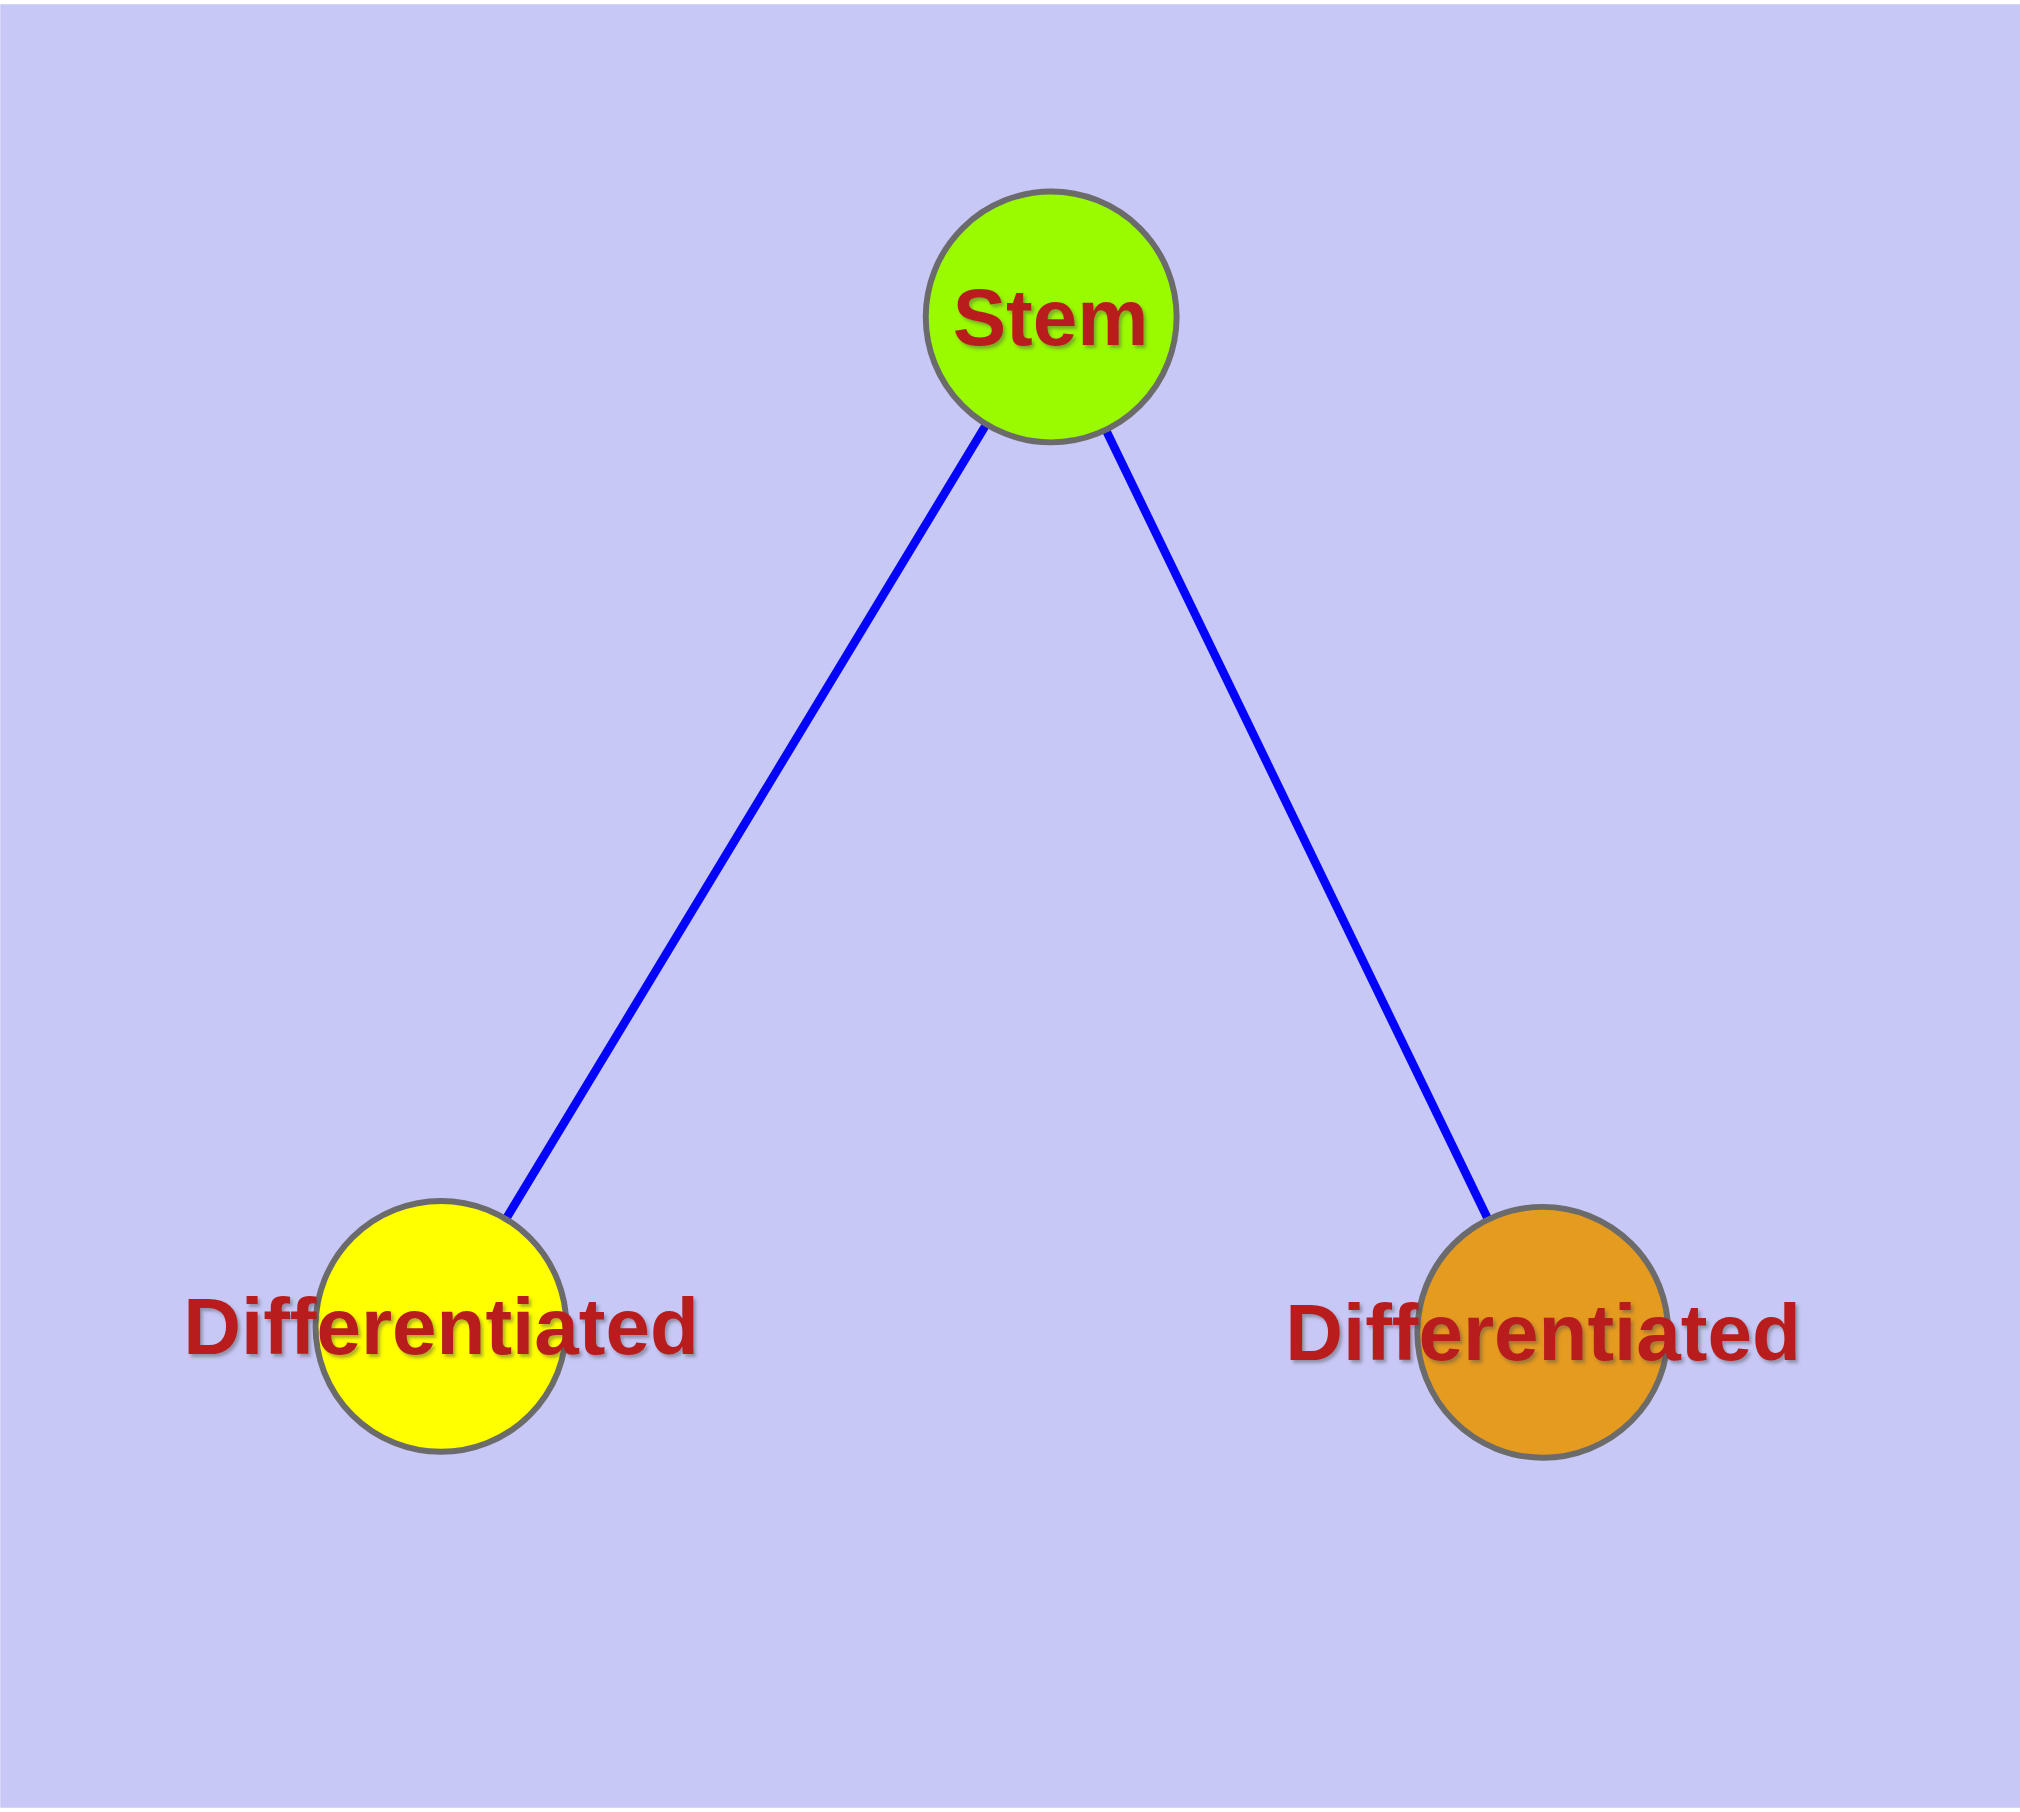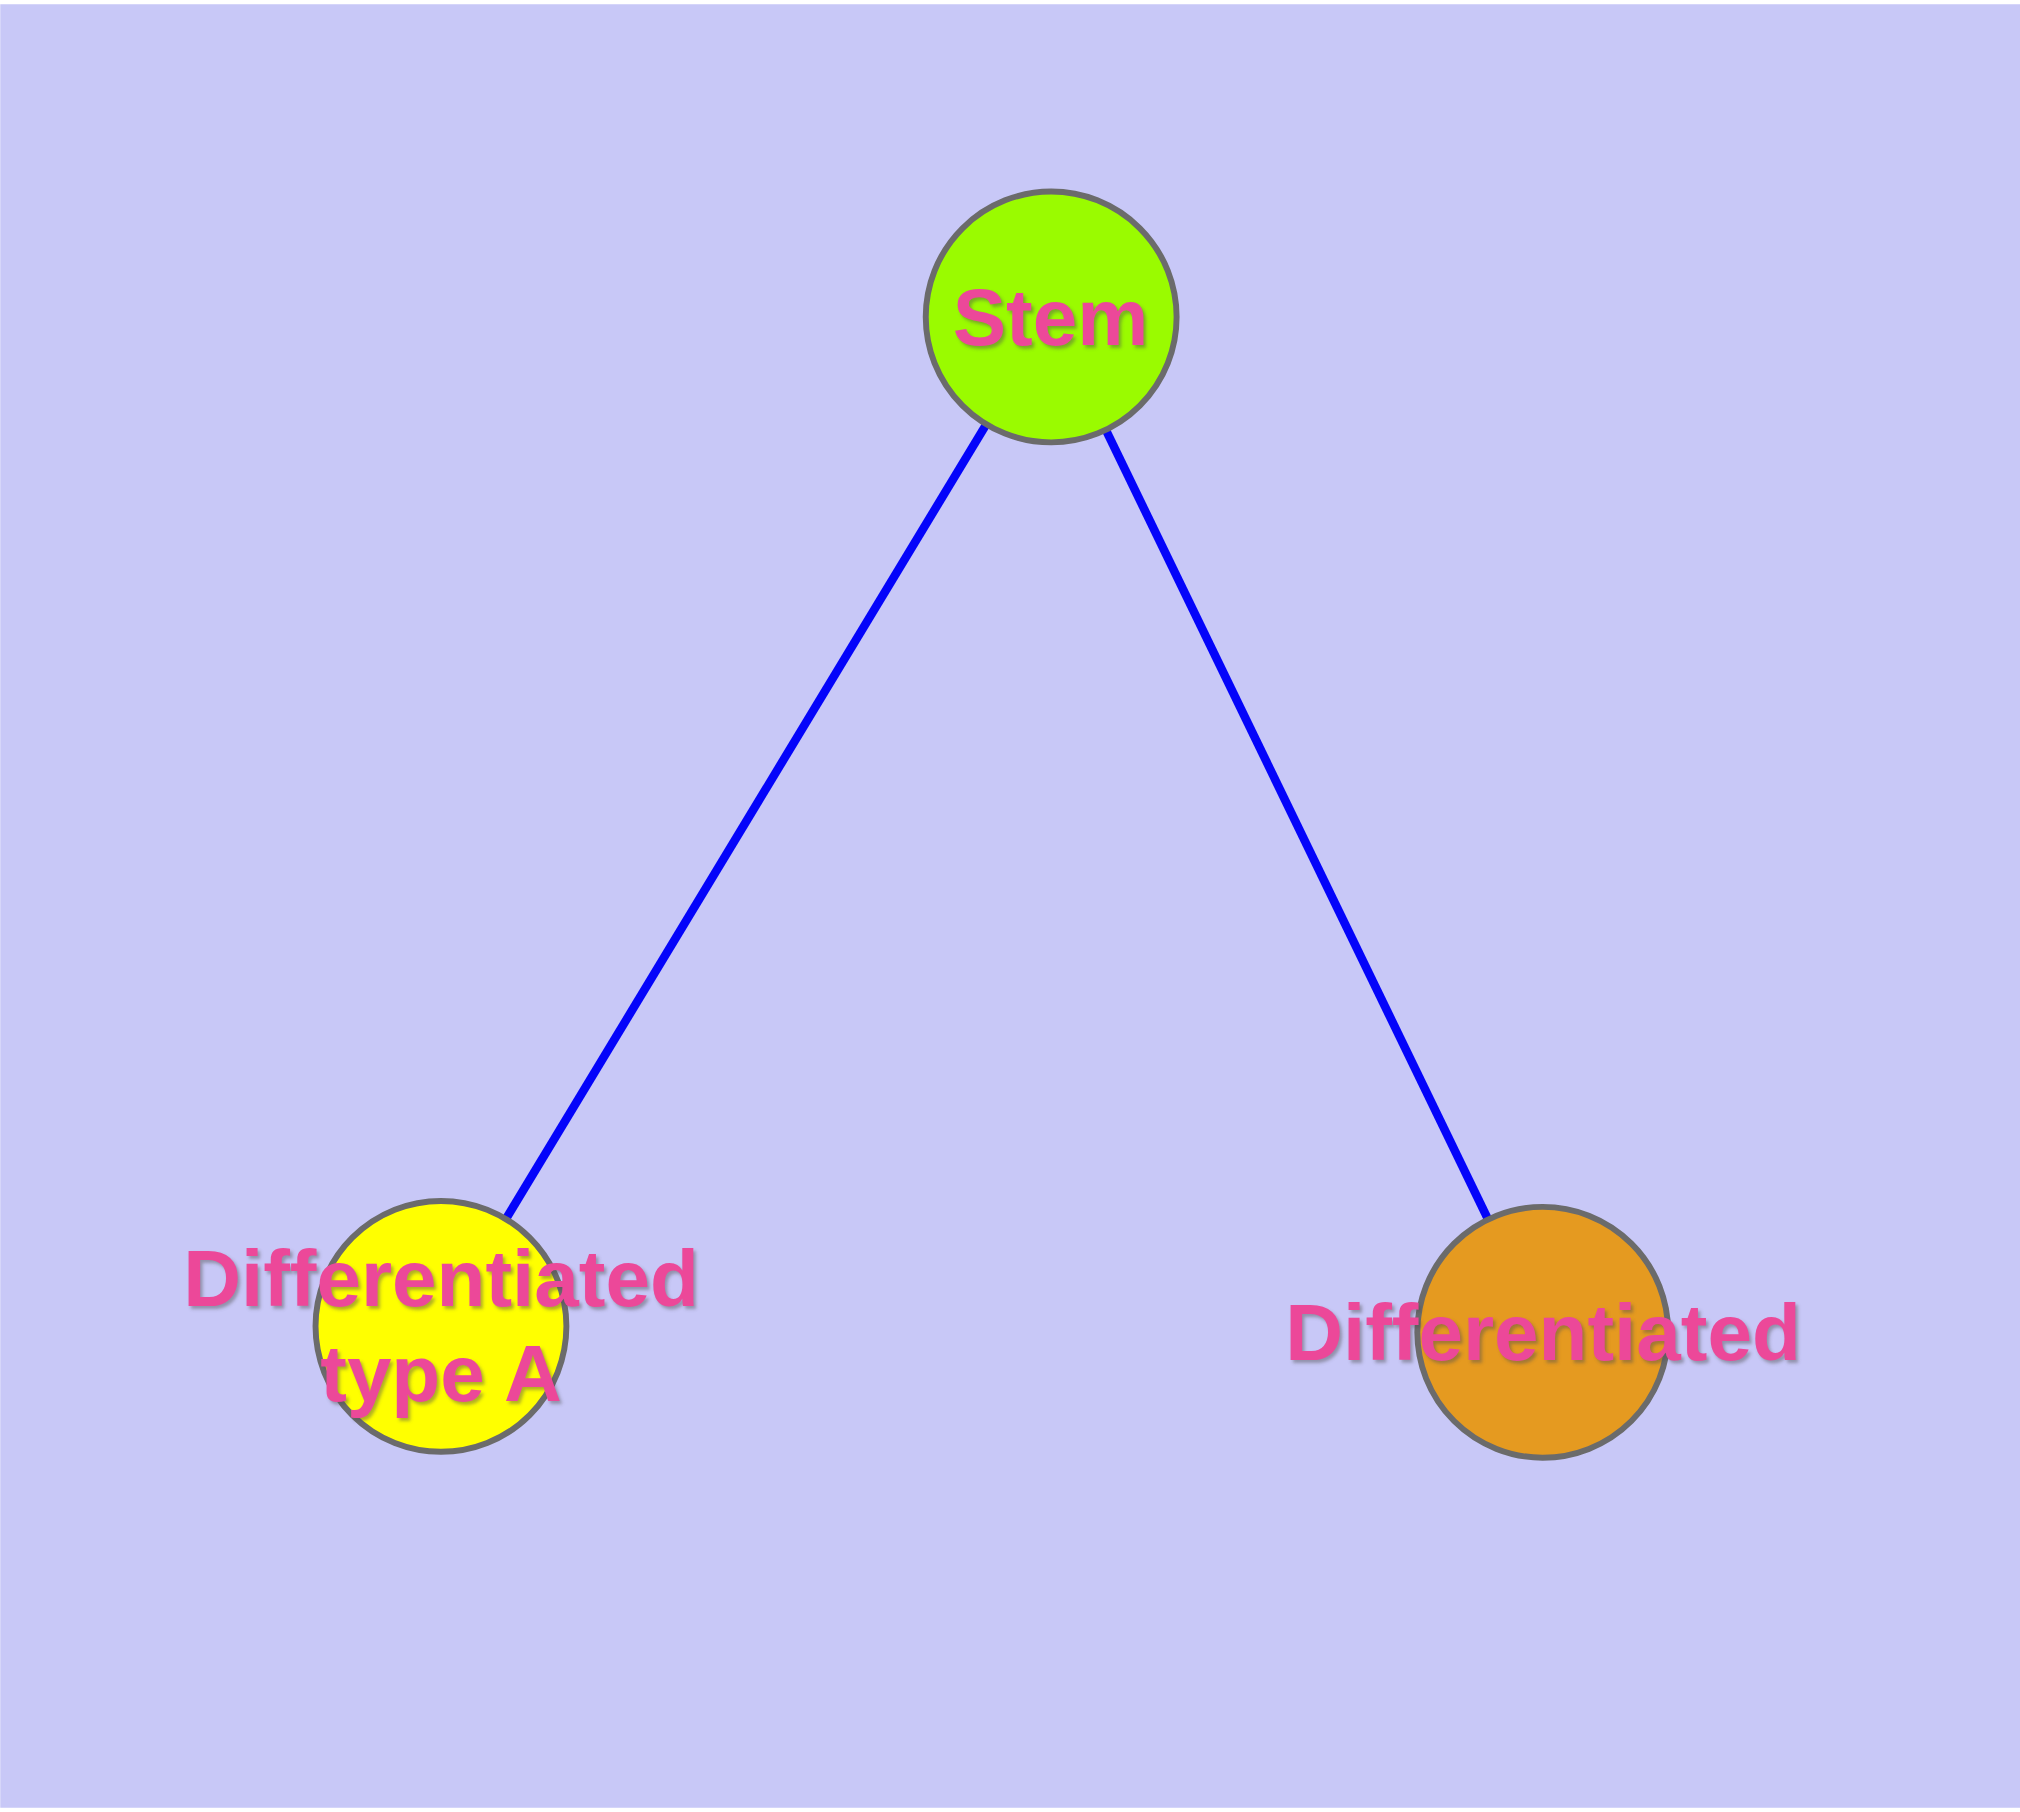--- a/index.html
+++ b/index.html
@@ -32,21 +32,21 @@
   .node-label {
     position: absolute;
     display: flex;
     flex-direction: column;
     align-items: center;
     justify-content: center;
     text-align: center;
     font-weight: bold;
     font-size: 80px;
     line-height: 95px;
-    color: #ec4899;
+    color: #b91c1c;
     white-space: nowrap;
     text-shadow: 2.5px 3.4px 3.4px rgba(80, 80, 80, 0.45);
     pointer-events: none;
   }
   .label-stem { left: 754px;  top: 224px;  width: 593px; height: 186px; }
   .label-a    { left: 102px;  top: 1216px; width: 678px; height: 220px; }
   .label-b    { left: 1204px; top: 1222px; width: 678px; height: 220px; }
 </style>
 </head>
 <body>
@@ -64,21 +64,20 @@
     <circle class="node-circle" cx="520" cy="1565" r="148" fill="#FFFF00" stroke="#6B6B6B"></circle>
     <circle class="node-circle" cx="1820" cy="1572" r="148" fill="#E59A20" stroke="#6B6B6B"></circle>
   </svg>
 
   <div class="node-label label-stem">
     <span>Stem</span>
   </div>
 
   <div class="node-label label-a">
     <span>Differentiated</span>
-    <span>type A</span>
   </div>
 
   <div class="node-label label-b">
     <span>Differentiated</span>
   </div>
 
 </div>
 
 
 </body></html>

